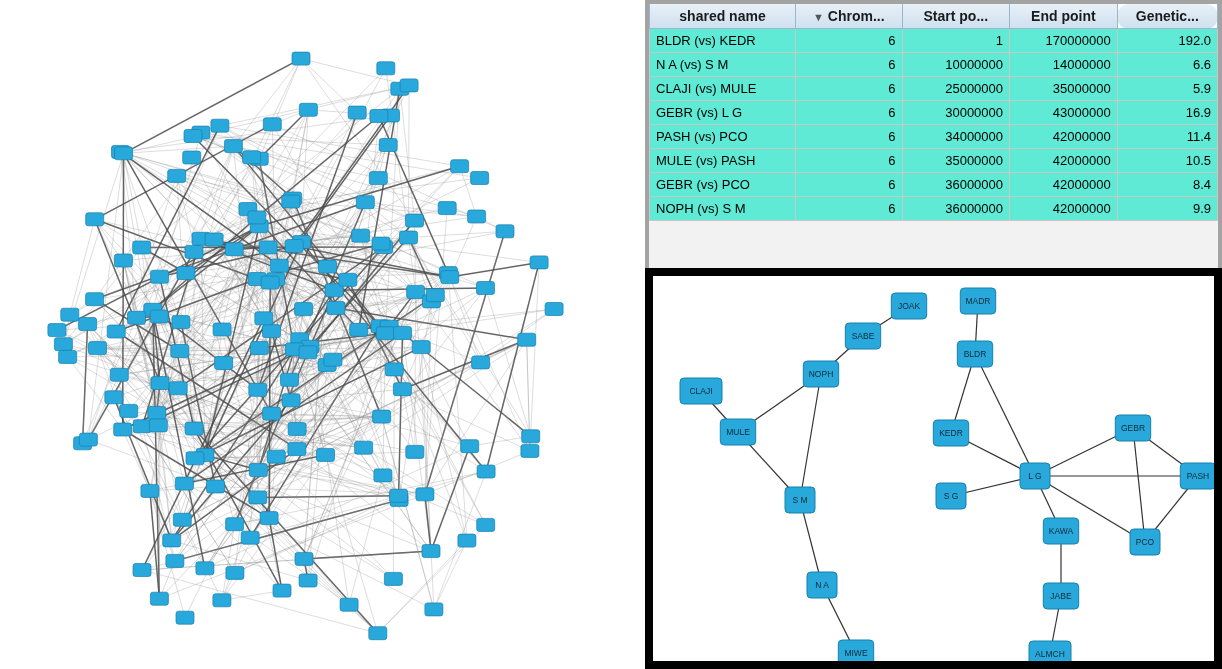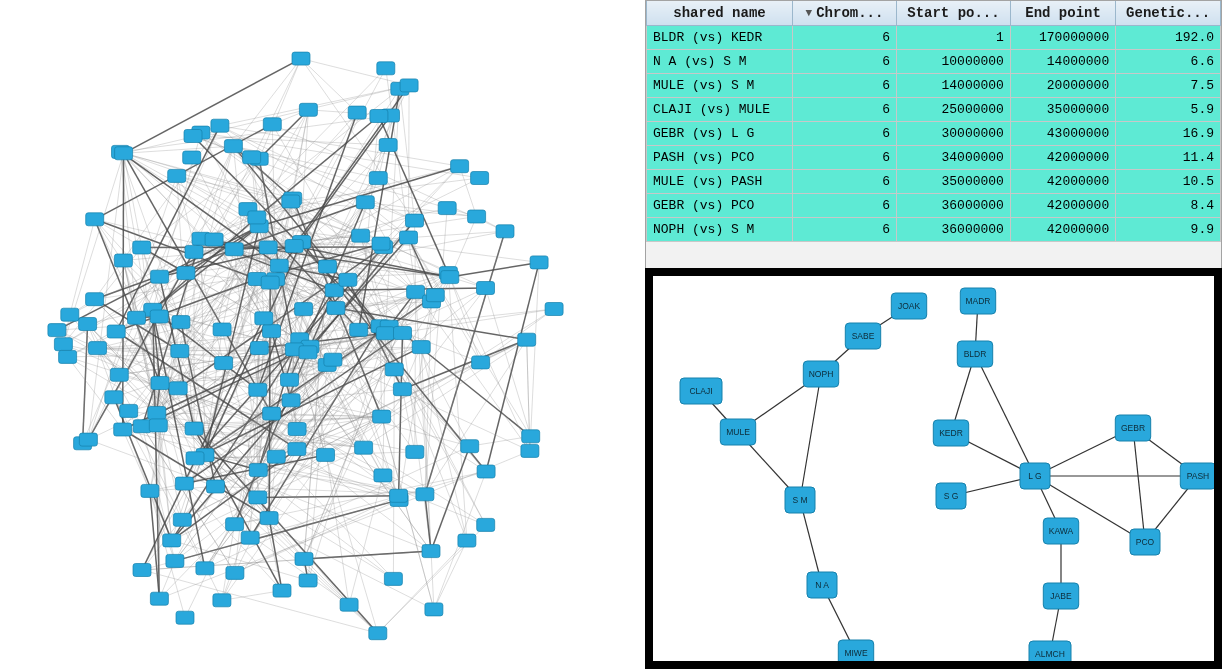--- a/index.html
+++ b/index.html
@@ -29,24 +29,23 @@
   #network-main svg { display: block; }
 
   
   #table-panel {
     position: absolute;
     left: 645px;
     top: 0;
     width: 577px;
     height: 324px;
     background: #f2f2f2;
-    border: 1px solid #a3a3a3;
+    border: 4px solid #a3a3a3;
     box-sizing: border-box;
     overflow: hidden;
-    font-family: Liberation Mono, monospace;
   }
   table.data-table {
     border-collapse: collapse;
     width: 100%;
     font-size: 13px;
     color: #000;
     background: #ffffff;
   }
   table.data-table thead th {
     background: linear-gradient(to bottom, #e8f0f7 0%, #cfe0ef 100%);
@@ -56,21 +55,21 @@
     font-size: 14px;
     padding: 4px 6px;
     text-align: center;
     color: #1b1b1b;
     white-space: nowrap;
   }
   table.data-table thead th.col-name { width: 150px; }
   table.data-table thead th.col-chrom { width: 105px; }
   table.data-table thead th.col-start { width: 110px; }
   table.data-table thead th.col-end { width: 110px; }
-  table.data-table thead th.col-gen { width: 100px; }
+  table.data-table thead th.col-gen { width: 100px; border-radius: 12px; }
   table.data-table tbody td {
     border: 1px solid #c8c8c8;
     padding: 2px 6px;
     height: 19px;
     white-space: nowrap;
     background: #5eead4;
   }
   td.num { text-align: right; }
   td.txt { text-align: left; }
   .filter-icon {
@@ -976,27 +975,20 @@
             <td class="num">192.0</td>
           </tr>
           <tr>
             <td class="txt">N A (vs) S M</td>
             <td class="num">6</td>
             <td class="num">10000000</td>
             <td class="num">14000000</td>
             <td class="num">6.6</td>
           </tr>
           <tr>
-            <td class="txt">MULE (vs) S M</td>
-            <td class="num">6</td>
-            <td class="num">14000000</td>
-            <td class="num">20000000</td>
-            <td class="num">7.5</td>
-          </tr>
-          <tr>
             <td class="txt">CLAJI (vs) MULE</td>
             <td class="num">6</td>
             <td class="num">25000000</td>
             <td class="num">35000000</td>
             <td class="num">5.9</td>
           </tr>
           <tr>
             <td class="txt">GEBR (vs) L G</td>
             <td class="num">6</td>
             <td class="num">30000000</td>

